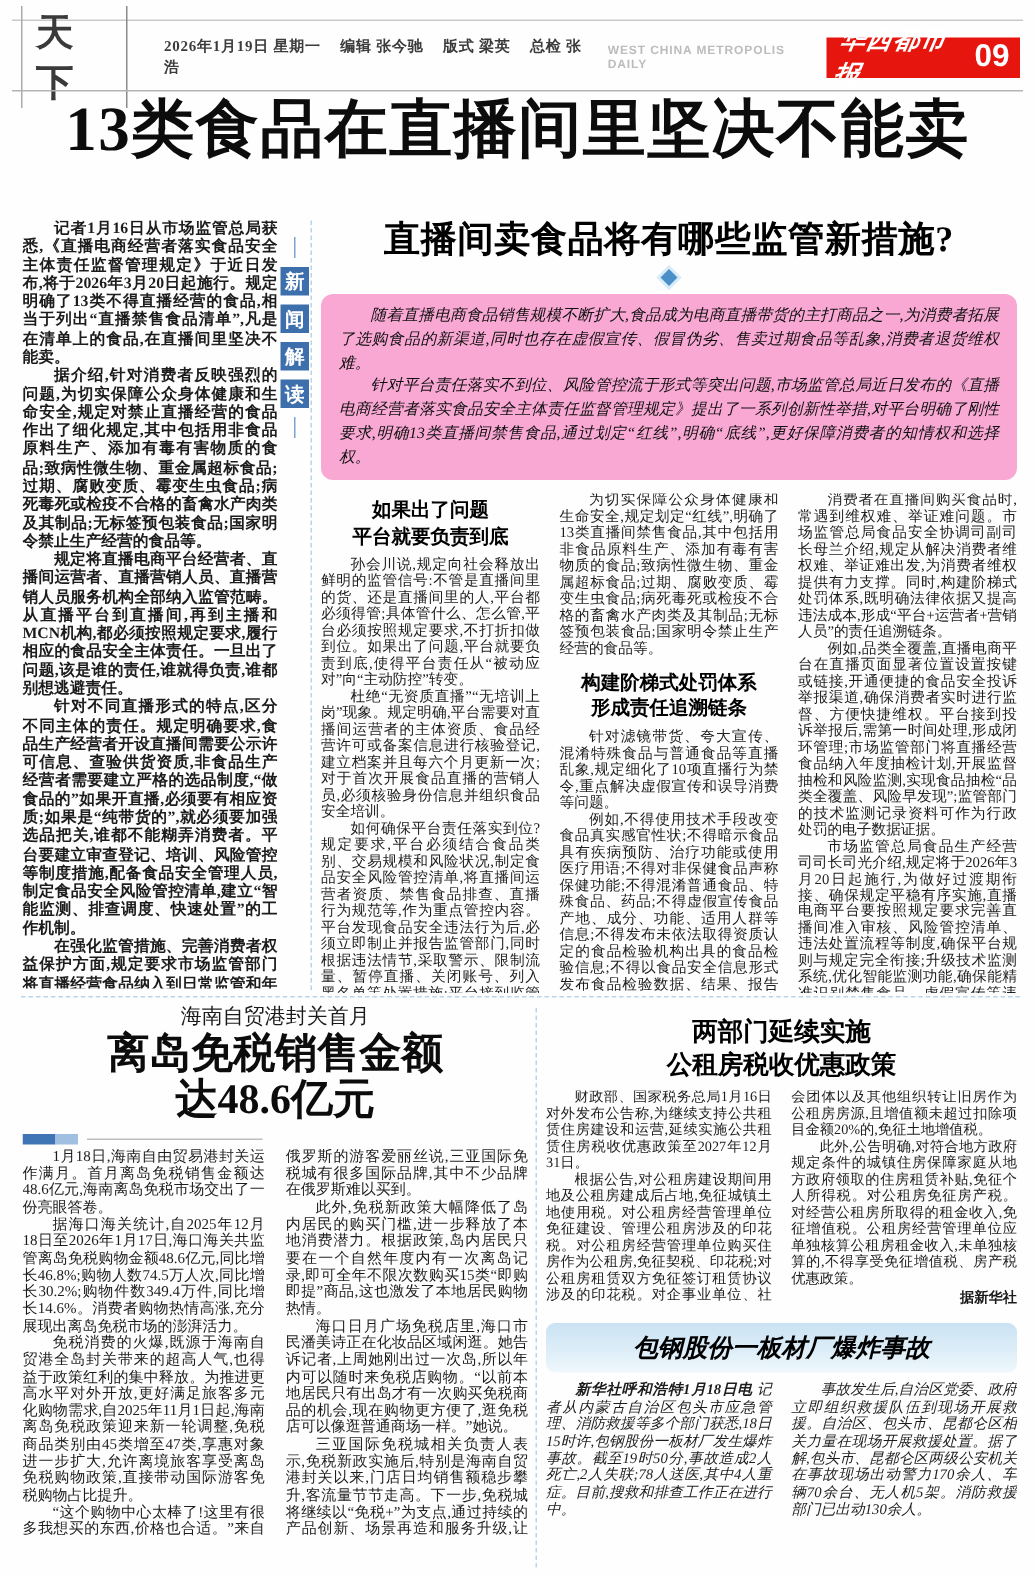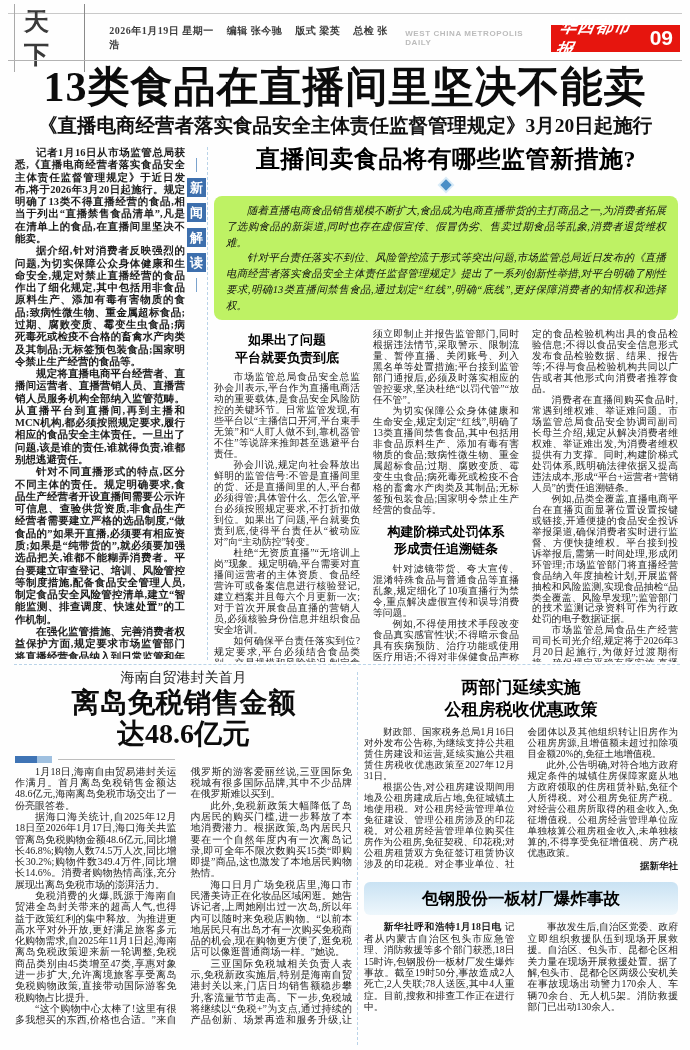--- a/index.html
+++ b/index.html
@@ -32,21 +32,21 @@
   .ribbon-char{width:19px;height:19px;background:#3d6fad;color:#fff;font-size:13px;font-weight:bold;
                display:flex;align-items:center;justify-content:center;}
   .vdiv1{position:absolute;left:207px;top:147px;height:513px;border-left:1px dashed #b9d3e8;}
   .hdiv1{position:absolute;top:664px;left:14px;right:10px;border-top:1px dashed #b9d3e8;}
   .vdiv2{position:absolute;left:357px;top:672px;height:373px;border-left:1px dashed #b9d3e8;}
 
   .analysis{position:absolute;left:214px;top:143px;width:464px;height:519px;overflow:hidden;}
   .analysis-title{margin:0;text-align:center;font-size:24px;font-weight:bold;color:#000;letter-spacing:.5px;}
   .ornament{width:8px;height:8px;background:#4a8fc7;transform:rotate(45deg);margin:6px auto 7px;
             box-shadow:0 0 0 2px #d9ebf7;}
-  .intro-box{background:#bef264;border-radius:8px;padding:7px 12px;font-size:10.5px;line-height:1.5;
+  .intro-box{background:#f9a8d4;border-radius:8px;padding:7px 12px;font-size:10.5px;line-height:1.5;
              font-style:italic;text-align:justify;color:#101010;}
   .cols3{margin-top:9px;height:386px;column-count:3;column-gap:13px;font-size:9.8px;line-height:1.12;
          text-align:justify;overflow:hidden;}
   .sub-head{margin:7px 0 6px;text-align:center;font-size:13px;line-height:1.35;font-weight:bold;color:#000;break-inside:avoid;}
   .sub-head span{display:block;}
   .sub-head.first{margin-top:2px;}
 
   .hainan{position:absolute;left:15px;top:669px;width:337px;height:376px;overflow:hidden;}
   .kicker{margin:0;text-align:center;font-size:14px;color:#1a1a1a;}
   .hainan-h{margin:0;text-align:center;font-size:28px;line-height:1.12;font-weight:bold;color:#0c0c0c;}
@@ -55,21 +55,21 @@
   .deco .bar2{width:15px;height:7px;background:#9fc0e0;margin-right:6px;}
   .deco .line{flex:1;border-top:1px solid #bdbdbd;}
   .cols2h{column-count:2;column-gap:14px;height:270px;font-size:10px;line-height:1.13;text-align:justify;overflow:hidden;}
 
   .housing{position:absolute;left:364px;top:677px;width:314px;height:200px;overflow:hidden;}
   .housing-h{margin:0 0 6px;text-align:center;font-size:17px;line-height:1.3;font-weight:bold;color:#000;}
   .housing-h span{display:block;}
   .cols2{column-count:2;column-gap:13px;font-size:9.5px;line-height:1.16;text-align:justify;overflow:hidden;}
   .housing .cols2{height:148px;}
 
-  .explosion{position:absolute;left:364px;top:882px;width:314px;height:163px;overflow:hidden;}
+  .explosion{position:absolute;left:364px;top:882px;width:314px;height:163px;overflow:hidden;font-style:italic;}
   .exp-head{background:linear-gradient(180deg,#c9e2f3,#eef7fc);border-radius:6px;text-align:center;
             font-size:16.5px;line-height:1.3;font-weight:bold;color:#000;padding:6px 4px;margin:0 0 6px;}
   .exp-head span{display:block;}
   .explosion .cols2{height:104px;font-size:9.8px;}
   b.dateline-inline{font-weight:bold;}
 </style>
 </head>
 <body>
 
 <div class="page">
@@ -88,21 +88,20 @@
       <span class="masthead-box">
         <span class="masthead-cn">华西都市报</span>
         <span class="page-num">09</span>
       </span>
     </div>
   </div>
   <div class="hairline-head"></div>
 
   <div class="lead-head">
     <h1>13类食品在直播间里坚决不能卖</h1>
-    <h2>《直播电商经营者落实食品安全主体责任监督管理规定》3月20日起施行</h2>
   </div>
 
   <div class="lead-col">
     <div>
         <p class="para">记者1月16日从市场监管总局获悉,《直播电商经营者落实食品安全主体责任监督管理规定》于近日发布,将于2026年3月20日起施行。规定明确了13类不得直播经营的食品,相当于列出“直播禁售食品清单”,凡是在清单上的食品,在直播间里坚决不能卖。</p>
         <p class="para">据介绍,针对消费者反映强烈的问题,为切实保障公众身体健康和生命安全,规定对禁止直播经营的食品作出了细化规定,其中包括用非食品原料生产、添加有毒有害物质的食品;致病性微生物、重金属超标食品;过期、腐败变质、霉变生虫食品;病死毒死或检疫不合格的畜禽水产肉类及其制品;无标签预包装食品;国家明令禁止生产经营的食品等。</p>
         <p class="para">规定将直播电商平台经营者、直播间运营者、直播营销人员、直播营销人员服务机构全部纳入监管范畴。从直播平台到直播间,再到主播和MCN机构,都必须按照规定要求,履行相应的食品安全主体责任。一旦出了问题,该是谁的责任,谁就得负责,谁都别想逃避责任。</p>
         <p class="para">针对不同直播形式的特点,区分不同主体的责任。规定明确要求,食品生产经营者开设直播间需要公示许可信息、查验供货资质,非食品生产经营者需要建立严格的选品制度,“做食品的”如果开直播,必须要有相应资质;如果是“纯带货的”,就必须要加强选品把关,谁都不能糊弄消费者。平台要建立审查登记、培训、风险管控等制度措施,配备食品安全管理人员,制定食品安全风险管控清单,建立“智能监测、排查调度、快速处置”的工作机制。</p>
         <p class="para">在强化监管措施、完善消费者权益保护方面,规定要求市场监管部门将直播经营食品纳入到日常监管和年度抽检计划中,明确技术监测记录可以作为电子数据证据;平台必须开通便捷的投诉举报功能,及时处置消费者诉求。</p>
       </div>
@@ -125,21 +124,20 @@
           <p class="para">随着直播电商食品销售规模不断扩大,食品成为电商直播带货的主打商品之一,为消费者拓展了选购食品的新渠道,同时也存在虚假宣传、假冒伪劣、售卖过期食品等乱象,消费者退货维权难。</p>
           <p class="para">针对平台责任落实不到位、风险管控流于形式等突出问题,市场监管总局近日发布的《直播电商经营者落实食品安全主体责任监督管理规定》提出了一系列创新性举措,对平台明确了刚性要求,明确13类直播间禁售食品,通过划定“红线”,明确“底线”,更好保障消费者的知情权和选择权。</p>
         </div>
     </div>
     <div class="cols3">
       <h4 class="sub-head first">
         <span>如果出了问题</span>
         <span>平台就要负责到底</span>
       </h4>
       <div>
-          <p class="para">市场监管总局食品安全总监孙会川表示,平台作为直播电商活动的重要载体,是食品安全风险防控的关键环节。日常监管发现,有些平台以“主播信口开河,平台束手无策”和“人盯人做不到,靠机器管不住”等说辞来推卸甚至逃避平台责任。</p>
           <p class="para">孙会川说,规定向社会释放出鲜明的监管信号:不管是直播间里的货、还是直播间里的人,平台都必须得管;具体管什么、怎么管,平台必须按照规定要求,不打折扣做到位。如果出了问题,平台就要负责到底,使得平台责任从“被动应对”向“主动防控”转变。</p>
           <p class="para">杜绝“无资质直播”“无培训上岗”现象。规定明确,平台需要对直播间运营者的主体资质、食品经营许可或备案信息进行核验登记,建立档案并且每六个月更新一次;对于首次开展食品直播的营销人员,必须核验身份信息并组织食品安全培训。</p>
           <p class="para">如何确保平台责任落实到位?规定要求,平台必须结合食品类别、交易规模和风险状况,制定食品安全风险管控清单,将直播间运营者资质、禁售食品排查、直播行为规范等,作为重点管控内容。平台发现食品安全违法行为后,必须立即制止并报告监管部门,同时根据违法情节,采取警示、限制流量、暂停直播、关闭账号、列入黑名单等处置措施;平台接到监管部门通报后,必须及时落实相应的管控要求,坚决杜绝“以罚代管”“放任不管”。</p>
           <p class="para">为切实保障公众身体健康和生命安全,规定划定“红线”,明确了13类直播间禁售食品,其中包括用非食品原料生产、添加有毒有害物质的食品;致病性微生物、重金属超标食品;过期、腐败变质、霉变生虫食品;病死毒死或检疫不合格的畜禽水产肉类及其制品;无标签预包装食品;国家明令禁止生产经营的食品等。</p>
         </div>
       <h4 class="sub-head">
         <span>构建阶梯式处罚体系</span>
         <span>形成责任追溯链条</span>
       </h4>
       <div>

